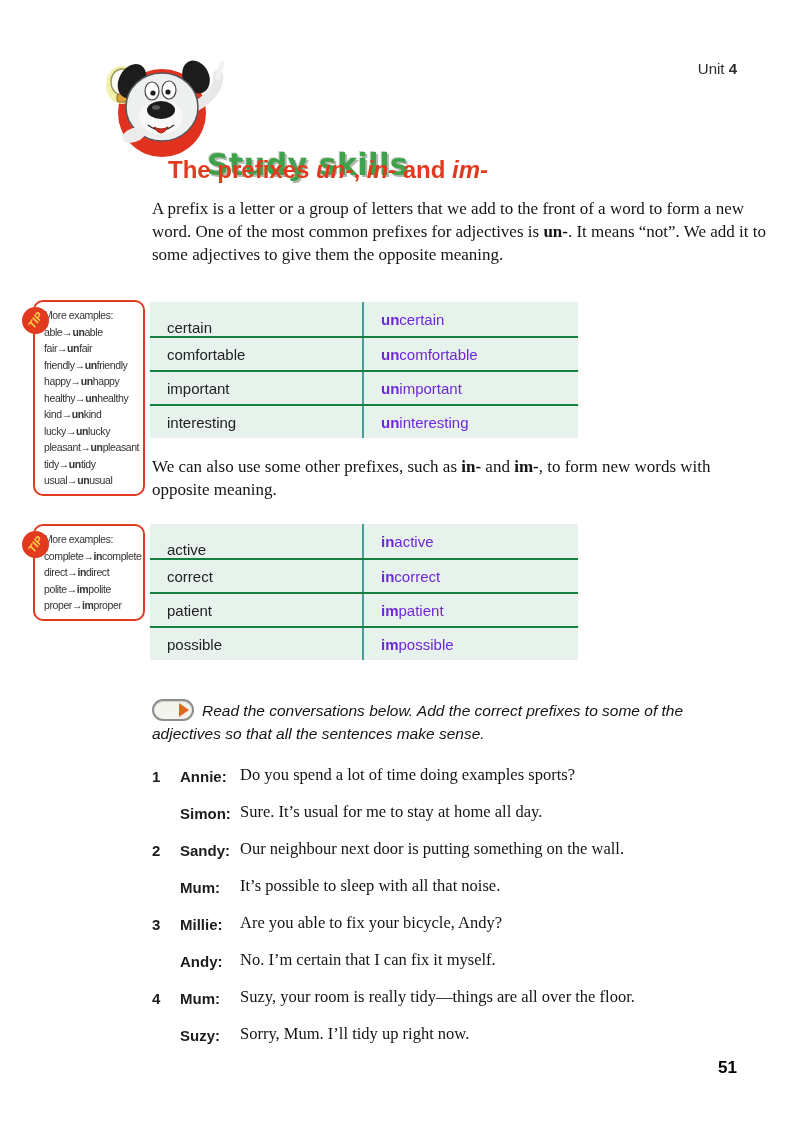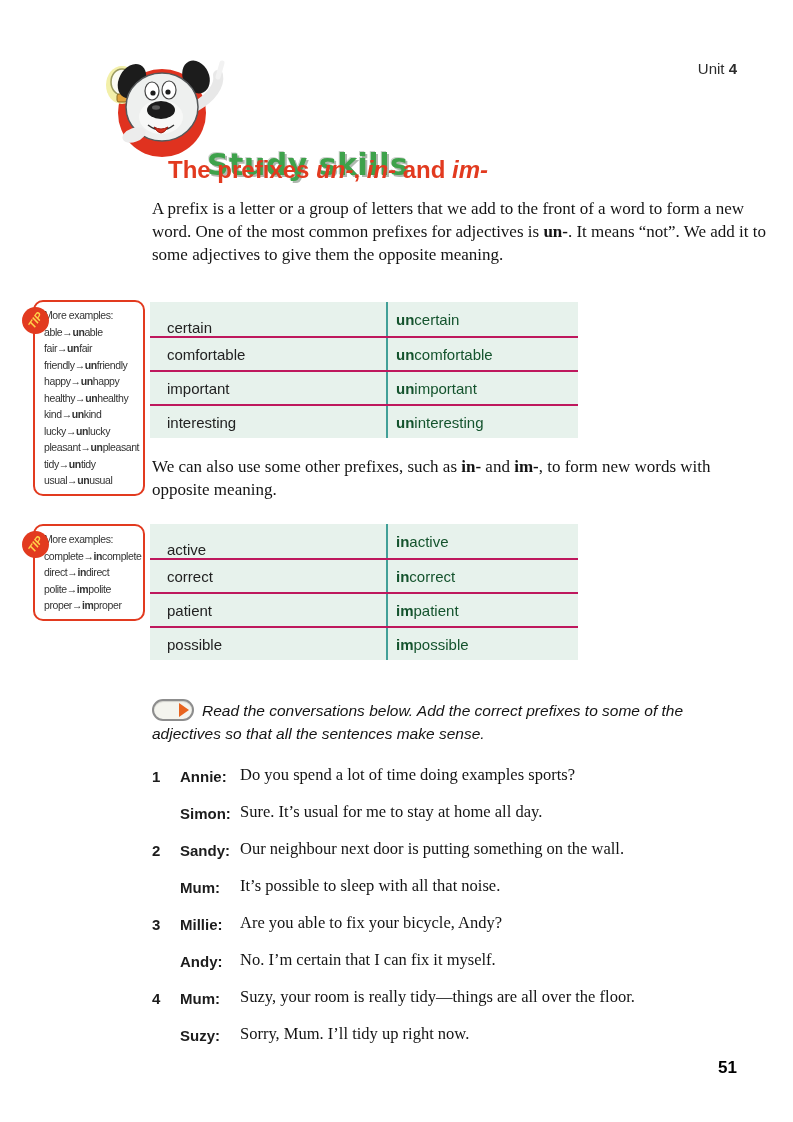--- a/index.html
+++ b/index.html
@@ -35,24 +35,24 @@
   }
   .para-intro { top:197px; }
   .para-middle { top:455px; }
 
   
   .word-table {
     position:absolute; left:150px; width:428px; background:#e7f2ec;
   }
   .table-1 { top:302px; }
   .table-2 { top:524px; }
-  .wt-row { display:flex; height:34px; align-items:center; border-top:2px solid #be185d; }
+  .wt-row { display:flex; height:34px; align-items:center; border-top:2px solid #15803d; }
   .wt-row:first-child { border-top:none;align-items:flex-end; }
   .wt-cell-left { width:212px; padding-left:17px; font-size:15px; color:#222; }
-  .wt-cell-right { flex:1; padding-left:8px; border-left:2px solid #42a098; align-self:stretch; display:flex; align-items:center; font-size:15px; color:#14532d;margin-left:24px; }
+  .wt-cell-right { flex:1; padding-left:17px; border-left:2px solid #42a098; align-self:stretch; display:flex; align-items:center; font-size:15px; color:#6d28d9; }
   .wt-cell-right b { font-weight:bold; }
 
   
   .tip-box {
     position:absolute; left:33px; width:112px; background:#fff;
     border:2px solid #e23a1f; border-radius:10px;
     padding:5px 2px 5px 9px; font-size:10.5px; line-height:16.5px;
     letter-spacing:-0.4px; color:#333; white-space:nowrap;
   }
   .tip-1 { top:300px; }

